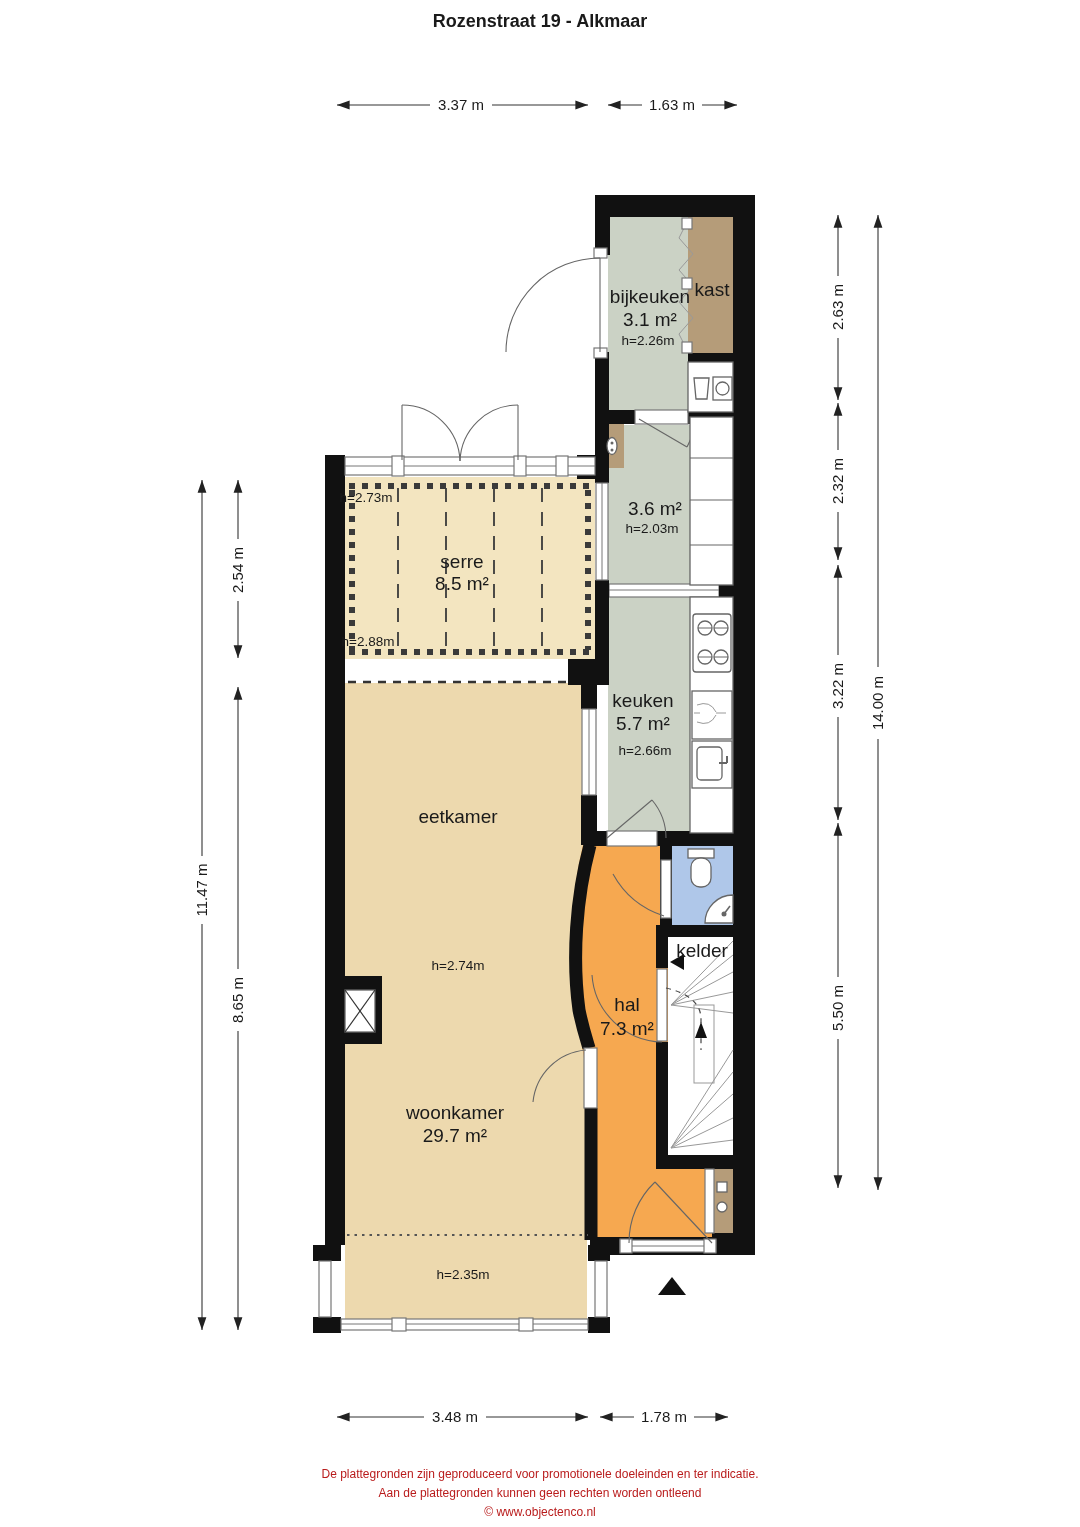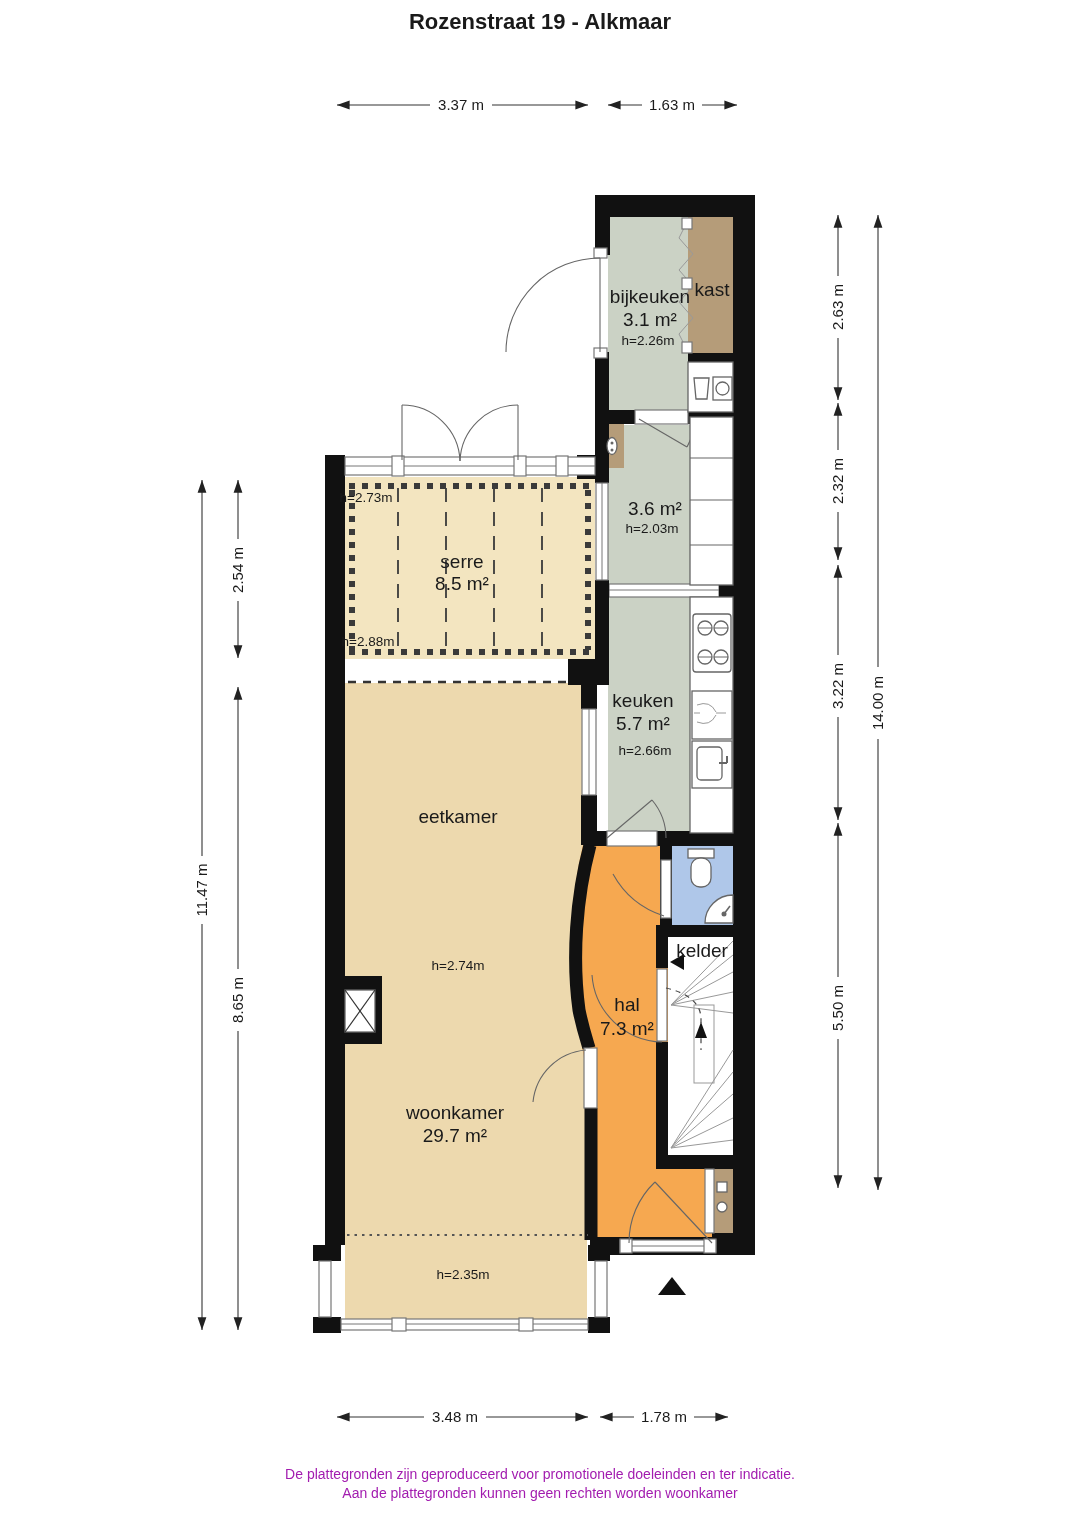--- a/index.html
+++ b/index.html
@@ -1,21 +1,21 @@
 <!DOCTYPE html>
 <html><head>
 <meta charset="utf-8">
 <style>
   html,body{margin:0;padding:0;background:#fff;}
   #page{position:relative;width:1080px;height:1527px;background:#fff;overflow:hidden;
         font-family:"Liberation Sans",sans-serif;}
   #titleblock{position:absolute;top:10px;left:0;width:100%;text-align:center;
-              font-weight:bold;font-size:22px;color:#1a1a1a;line-height:23px;}
+              font-weight:bold;font-size:18px;color:#1a1a1a;line-height:23px;}
   #footer{position:absolute;top:1465px;left:0;width:100%;text-align:center;
-          font-size:14px;color:#a21caf;line-height:19px;}
+          font-size:12px;color:#b91c1c;line-height:19px;}
   svg{position:absolute;top:0;left:0;}
   .wall{fill:#111;}
   .win{fill:#fff;stroke:#777;stroke-width:1.2;}
   .arc{fill:none;stroke:#666;stroke-width:1.1;}
   .leaf{stroke:#666;stroke-width:1.1;}
   .fix{fill:#fff;stroke:#666;stroke-width:1.3;}
   .stair{stroke:#999;stroke-width:1;fill:none;}
   .dim{stroke:#333;stroke-width:1.1;}
   .dimbg{fill:#fff;}
   text{fill:#1a1a1a;}
@@ -342,16 +342,17 @@
       <line class="dim" x1="878" y1="215" x2="878" y2="1190" marker-start="url(#ah)" marker-end="url(#ah)"></line>
       <g transform="translate(878,703) rotate(-90)">
         <rect class="dimbg" x="-36" y="-8.5" width="72" height="17"></rect>
         <text class="dimlbl" x="0" y="5">14.00 m</text>
       </g>
     </g>
   </svg>
 
   <div id="footer">
     <div>De plattegronden zijn geproduceerd voor promotionele doeleinden en ter indicatie.</div>
-    <div>Aan de plattegronden kunnen geen rechten worden woonkamer</div>
+    <div>Aan de plattegronden kunnen geen rechten worden ontleend</div>
+    <div>© www.objectenco.nl</div>
   </div>
 
 </div>
 
 </body></html>

